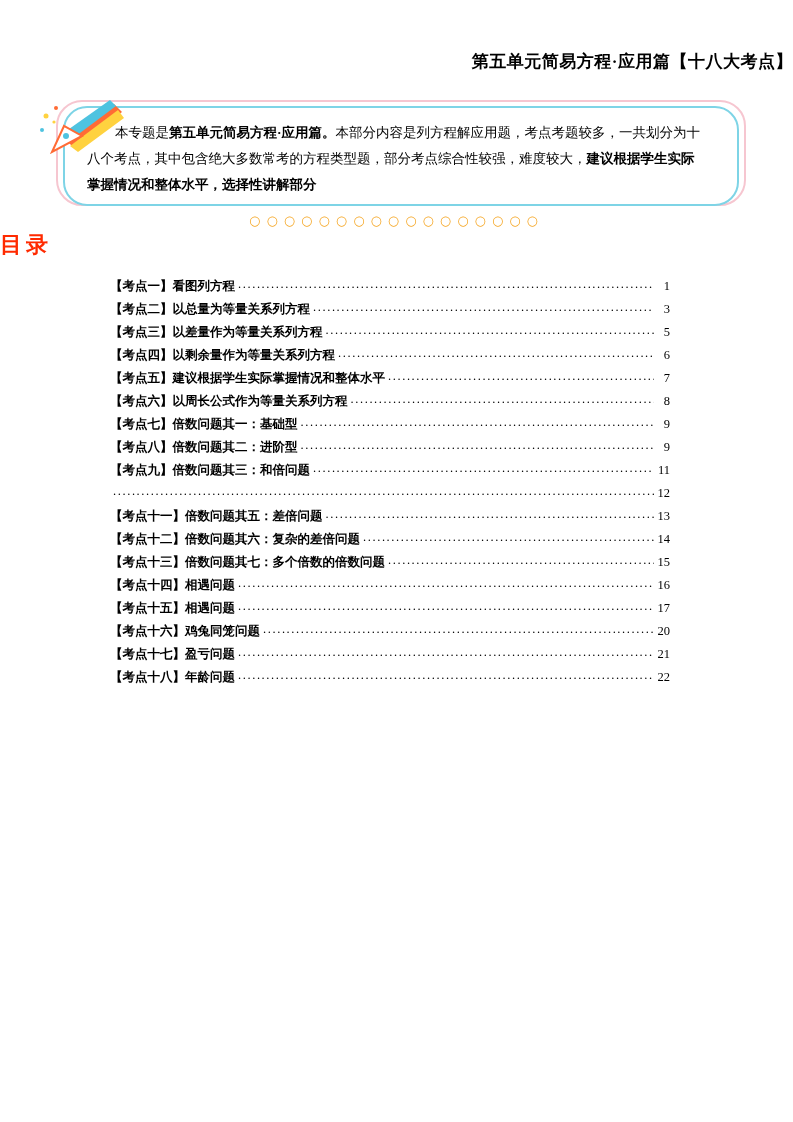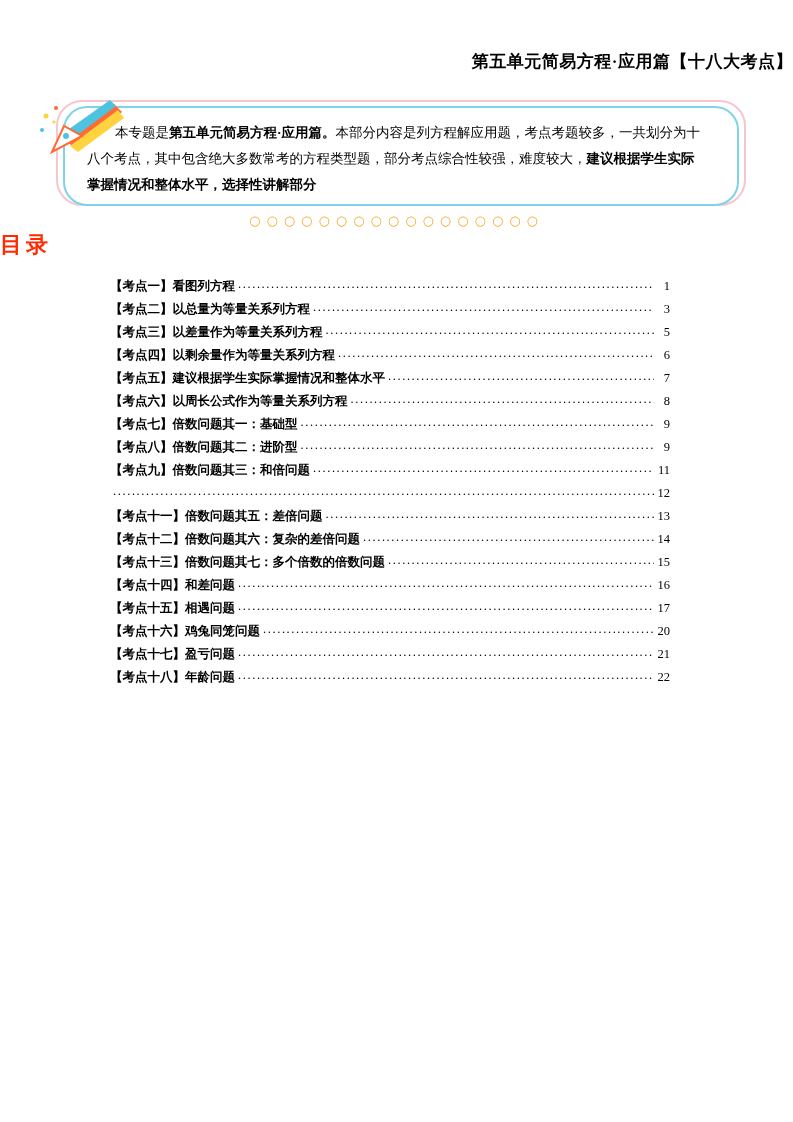--- a/index.html
+++ b/index.html
@@ -237,21 +237,21 @@
         <span class="toc-label">【考点十二】倍数问题其六：复杂的差倍问题</span>
         <span class="toc-dots">............................................................................................................................................</span>
         <span class="toc-page">14</span>
       </div>
       <div class="toc-item">
         <span class="toc-label">【考点十三】倍数问题其七：多个倍数的倍数问题</span>
         <span class="toc-dots">............................................................................................................................................</span>
         <span class="toc-page">15</span>
       </div>
       <div class="toc-item">
-        <span class="toc-label">【考点十四】和差问题</span>
+        <span class="toc-label">【考点十四】相遇问题</span>
         <span class="toc-dots">............................................................................................................................................</span>
         <span class="toc-page">16</span>
       </div>
       <div class="toc-item">
         <span class="toc-label">【考点十五】相遇问题</span>
         <span class="toc-dots">............................................................................................................................................</span>
         <span class="toc-page">17</span>
       </div>
       <div class="toc-item">
         <span class="toc-label">【考点十六】鸡兔同笼问题</span>

